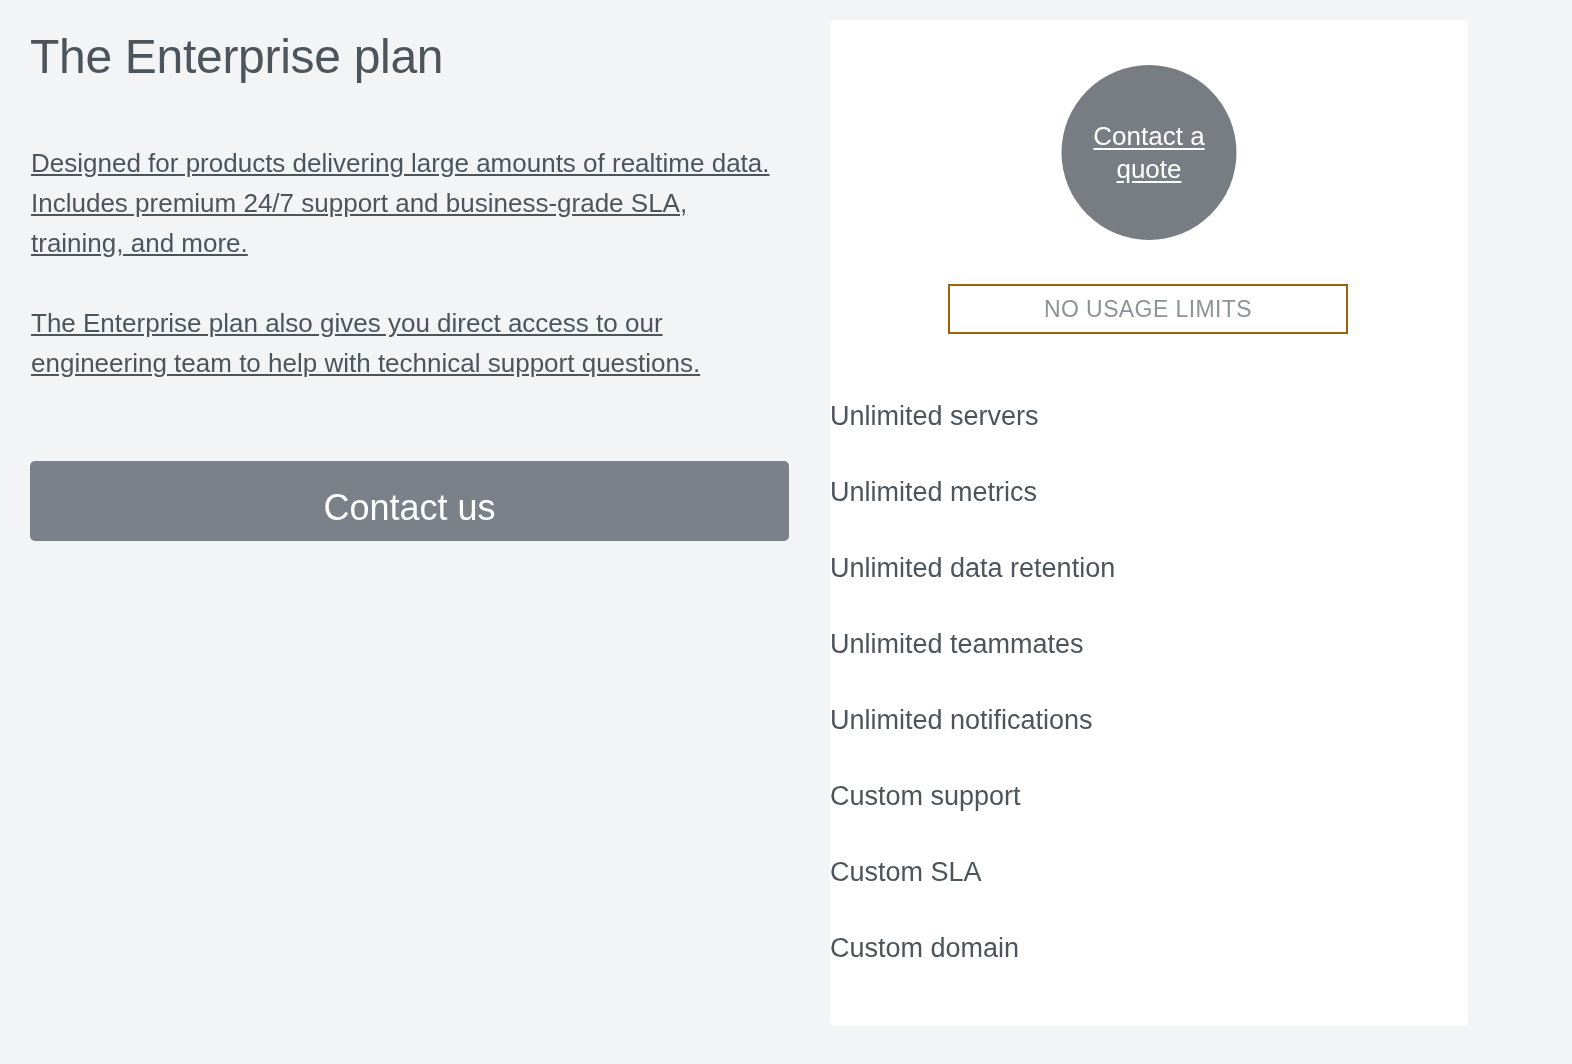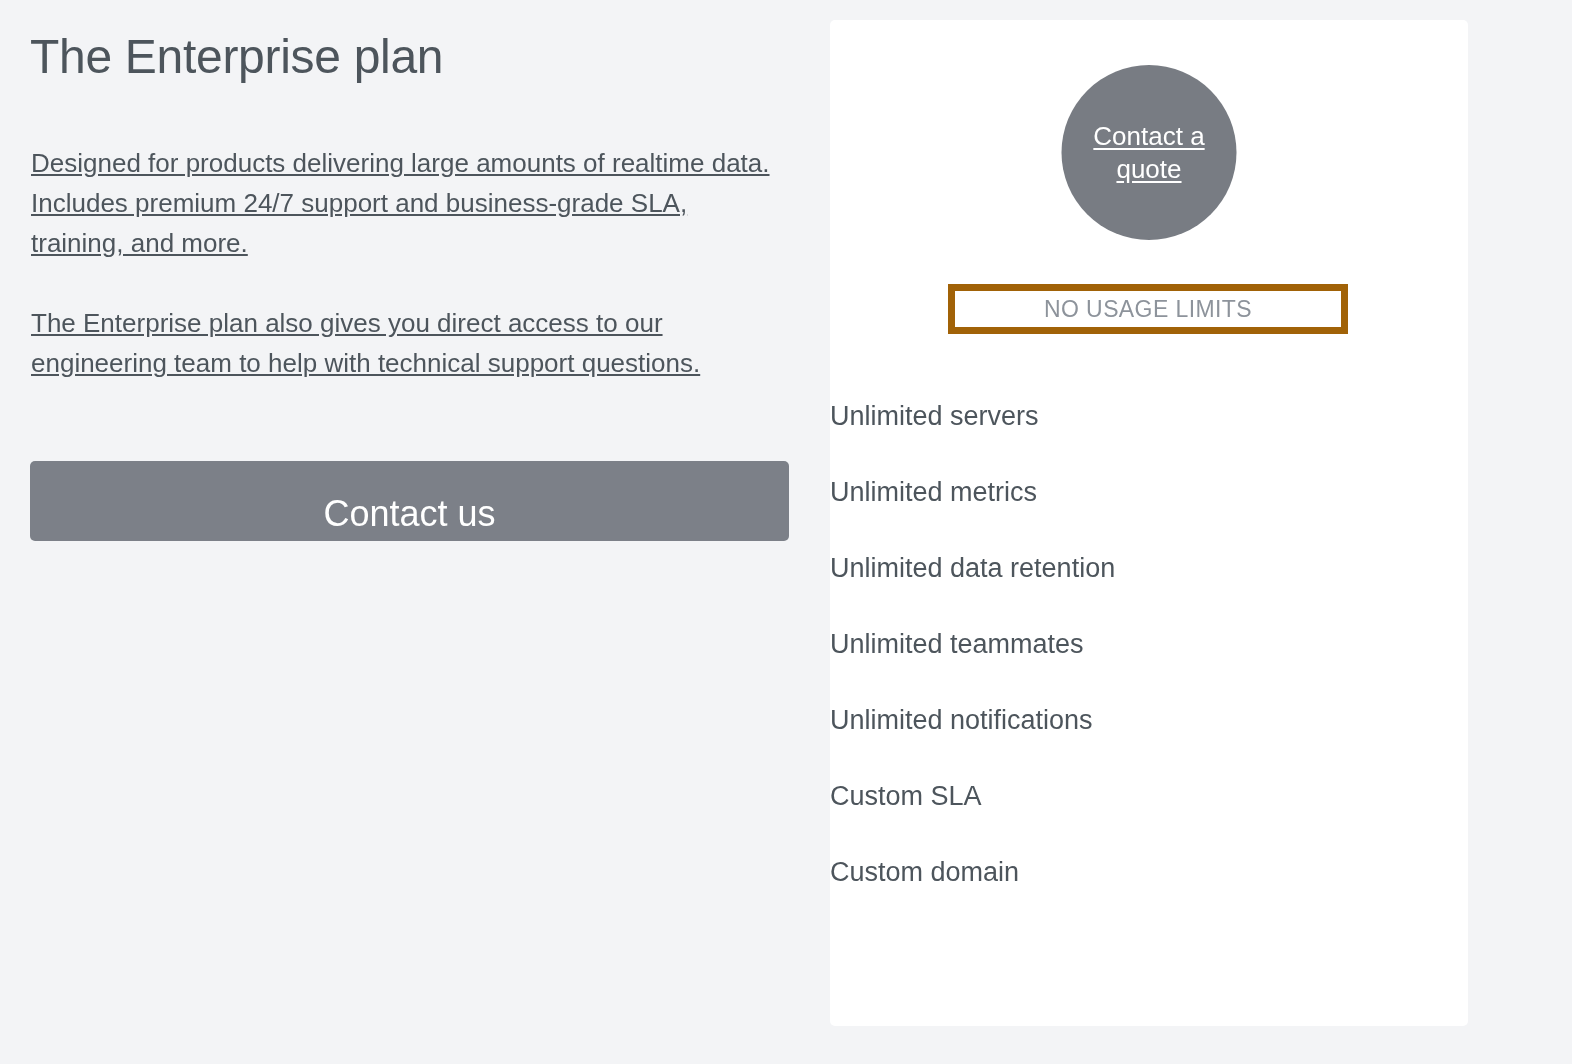--- a/index.html
+++ b/index.html
@@ -69,21 +69,21 @@
     background: #7c8088;
     border: none;
     border-radius: 5px;
     color: #ffffff;
     font-family: "Liberation Sans", sans-serif;
     font-size: 36px;
     font-weight: 400;
     line-height: 80px;
     text-align: center;
     cursor: pointer;
-    padding: 13px;
+    padding: 7px;
     display: block;
   }
 
   
   .plan-card {
     position: absolute;
     left: 830px;
     top: 20px;
     width: 638px;
     height: 1006px;
@@ -117,21 +117,21 @@
     display: block;
     max-width: 130px;
   }
 
   .usage-box {
     position: absolute;
     left: 118px;
     top: 264px;
     width: 400px;
     height: 50px;
-    border: 7px solid #a16207;
+    border: 2px solid #a16207;
     display: flex;
     align-items: center;
     justify-content: center;
     background: #ffffff;
   }
 
   .usage-box-label {
     font-size: 23px;
     letter-spacing: 0.4px;
     color: #8d939b;
@@ -183,18 +183,19 @@
     <div class="usage-box">
       <span class="usage-box-label">NO USAGE LIMITS</span>
     </div>
 
     <ul class="feature-list">
       <li class="feature-item">Unlimited servers</li>
       <li class="feature-item">Unlimited metrics</li>
       <li class="feature-item">Unlimited data retention</li>
       <li class="feature-item">Unlimited teammates</li>
       <li class="feature-item">Unlimited notifications</li>
+      <li class="feature-item">Custom support</li>
       <li class="feature-item">Custom SLA</li>
       <li class="feature-item">Custom domain</li>
     </ul>
 
   </div>
 </div>
 
 </body></html>

